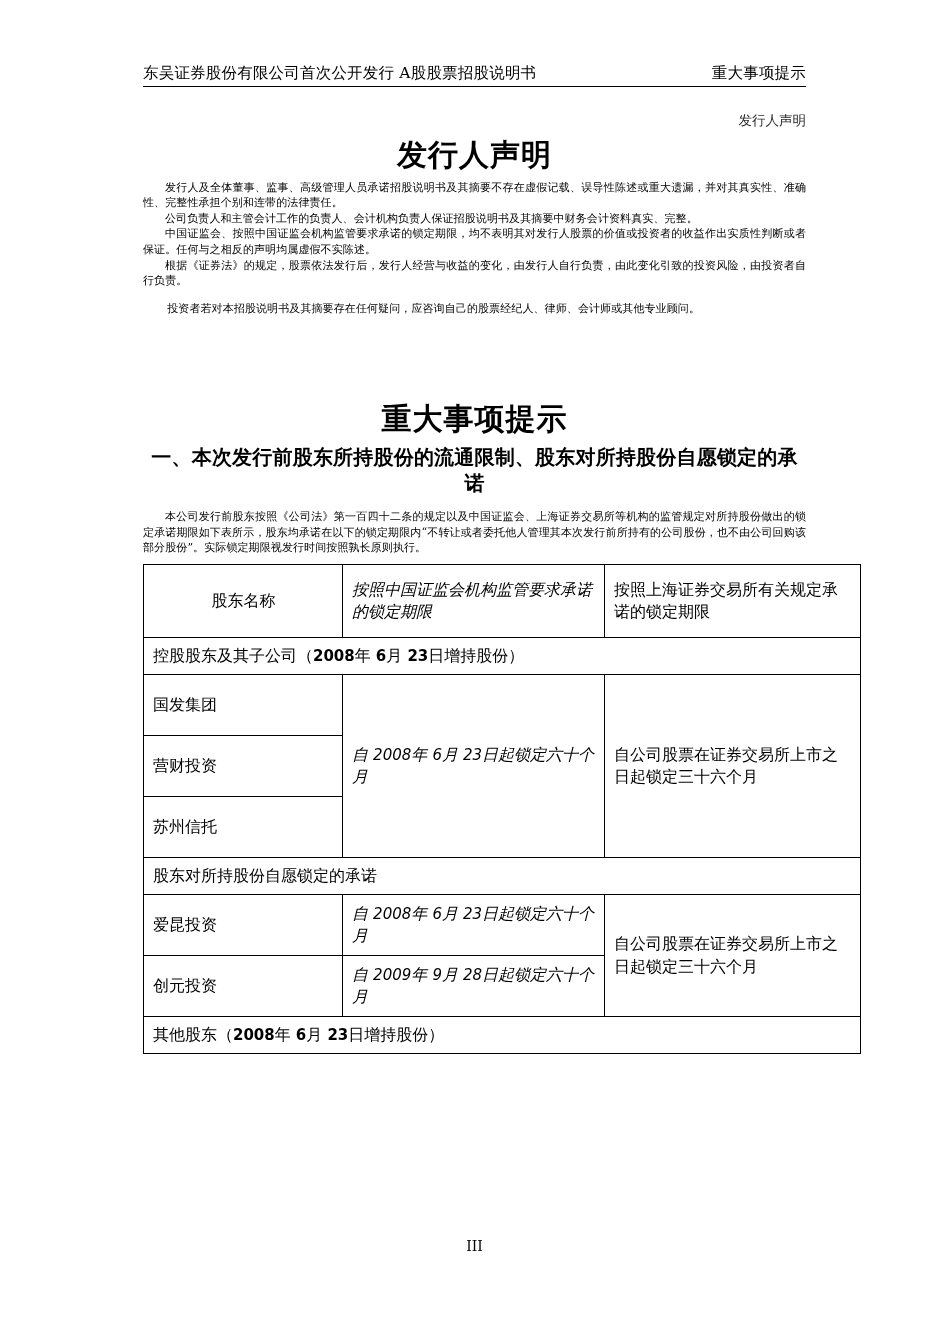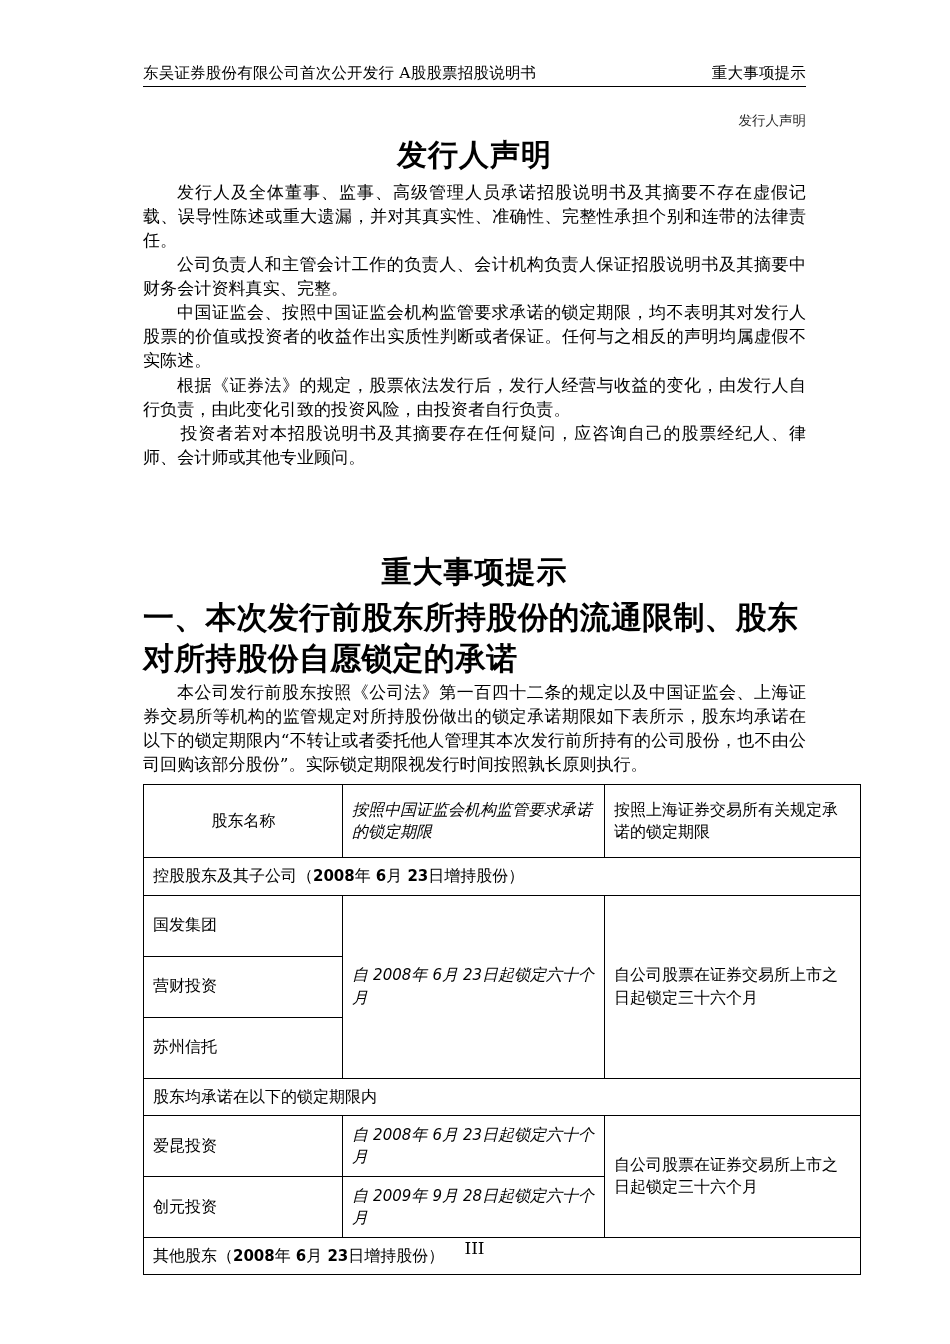--- a/index.html
+++ b/index.html
@@ -65,37 +65,37 @@
     text-align: center;
     margin: 0 0 6px 0;
     letter-spacing: 1px;
     line-height: 1.25;
   }
   h1.doc-title.second {
     margin-top: 40px;
   }
   h2.sec-title {
     font-family: "DejaVu Sans", "Liberation Sans", sans-serif;
-    font-size: 31px;
+    font-size: 20px;
     font-weight: bold;
-    text-align: left;
-    margin: 6px 0 1px 0;
+    text-align: center;
+    margin: 6px 0 12px 0;
     line-height: 1.33;
     letter-spacing: 0.2px;
   }
   p.para {
-    font-size: 17px;
+    font-size: 11px;
     line-height: 1.42;
     margin: 0;
     text-indent: 2em;
     text-align: justify;
     text-justify: inter-ideograph;
     letter-spacing: 0.1px;
   }
-  p.para.tight { text-indent: 2.2em; }
+  p.para.tight { text-indent: 2.2em; margin-top: 12px; }
 
   .spacer-lg { height: 44px; }
 
   
   table.lockup {
     border-collapse: collapse;
     width: 663px;
     margin-top: 8px;
     table-layout: fixed;
     font-size: 16px;
@@ -120,21 +120,21 @@
   .num-b { font-family: "DejaVu Sans", "Liberation Sans", sans-serif; font-weight: bold; font-size: 15px; }
   .num-n { font-family: "DejaVu Sans", "Liberation Sans", sans-serif; font-size: 15px; }
 
   
   .page-number {
     position: absolute;
     left: 143px;
     top: 1238px;
     width: 663px;
     text-align: center;
-    font-size: 17px;
+    font-size: 14px;
     font-family: "DejaVu Serif", "Liberation Serif", serif;
   }
 </style>
 </head>
 <body>
 
 <div class="page">
 
   <div class="running-header">
     <span class="hdr-left">东吴证券股份有限公司首次公开发行 A股股票招股说明书</span>
@@ -180,21 +180,21 @@
           <td class="col-sse" rowspan="3">自公司股票在证券交易所上市之日起锁定三十六个月</td>
         </tr>
         <tr>
           <td class="col-name tall">营财投资</td>
         </tr>
         <tr>
           <td class="col-name tall">苏州信托</td>
         </tr>
 
         <tr>
-          <td colspan="3" class="group-row">股东均承诺在以下的锁定期限内</td>
+          <td colspan="3" class="group-row">股东对所持股份自愿锁定的承诺</td>
         </tr>
 
         <tr>
           <td class="col-name tall">爱昆投资</td>
           <td class="col-csrc"><span>自</span> <span class="num-n">2008</span><span>年</span> <span class="num-n">6</span><span>月</span> <span class="num-n">23</span><span>日起锁定六十个月</span></td>
           <td class="col-sse" rowspan="2">自公司股票在证券交易所上市之日起锁定三十六个月</td>
         </tr>
         <tr>
           <td class="col-name tall">创元投资</td>
           <td class="col-csrc"><span>自</span> <span class="num-n">2009</span><span>年</span> <span class="num-n">9</span><span>月</span> <span class="num-n">28</span><span>日起锁定六十个月</span></td>

